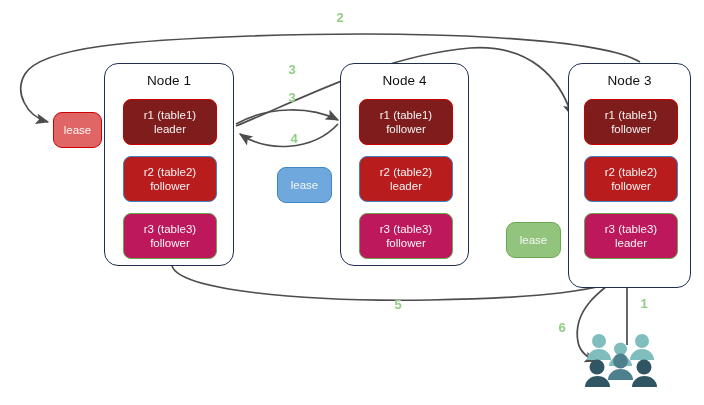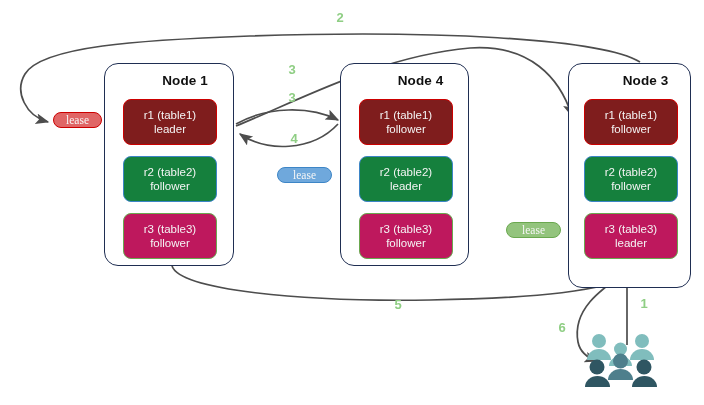--- a/index.html
+++ b/index.html
@@ -28,25 +28,25 @@
   .node-box {
     position: absolute;
     border: 1.4px solid #1f2e52;
     border-radius: 14px;
     background: #ffffff;
     box-sizing: border-box;
   }
   .node-title {
     position: absolute;
     top: 9px;
-    left: 16px;
+    left: 0;
     width: 100%;
     text-align: center;
     font-size: 13.5px;
-    font-weight: bold;
+    font-weight: normal;
     color: #101010;
     letter-spacing: 0.1px;
   }
   .replica {
     position: absolute;
     border-radius: 8px;
     box-sizing: border-box;
     display: flex;
     flex-direction: column;
     align-items: center;
@@ -55,39 +55,38 @@
     font-size: 11.5px;
     line-height: 14.5px;
     text-align: center;
   }
   .replica .line2 { display: block; }
   .rep-red {
     background: #7f1d1d;
     border: 1.6px solid #cc0000;
   }
   .rep-blue {
-    background: #15803d;
+    background: #b91c1c;
     border: 1.6px solid #3d85c6;
     align-items: center;
   }
   .rep-green {
     background: #be185d;
     border: 1.6px solid #6aa84f;
   }
   .lease {
     position: absolute;
     border-radius: 9px;
     box-sizing: border-box;
     display: flex;
     align-items: center;
     justify-content: center;
     color: #f6f6f6;
     font-size: 11.5px;
-    height: 16px;
-    font-family: Liberation Serif, serif;
+    height: 36px;
   }
   .lease-red {
     background: #e06666;
     border: 1.6px solid #cc0000;
   }
   .lease-blue {
     background: #6fa8dc;
     border: 1.6px solid #3d85c6;
   }
   .lease-green {

